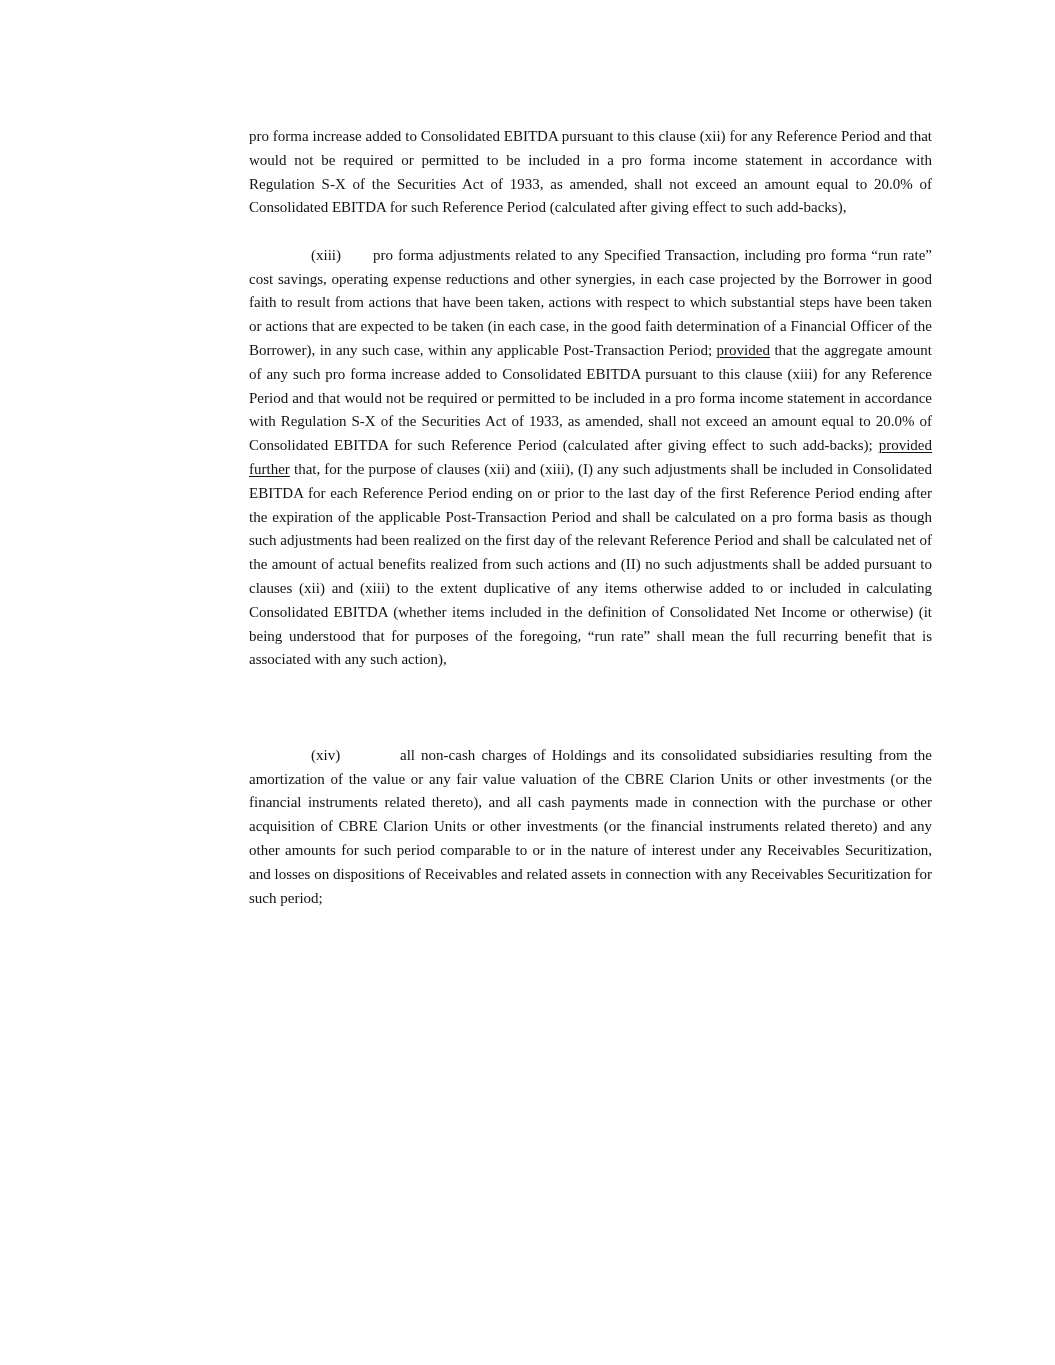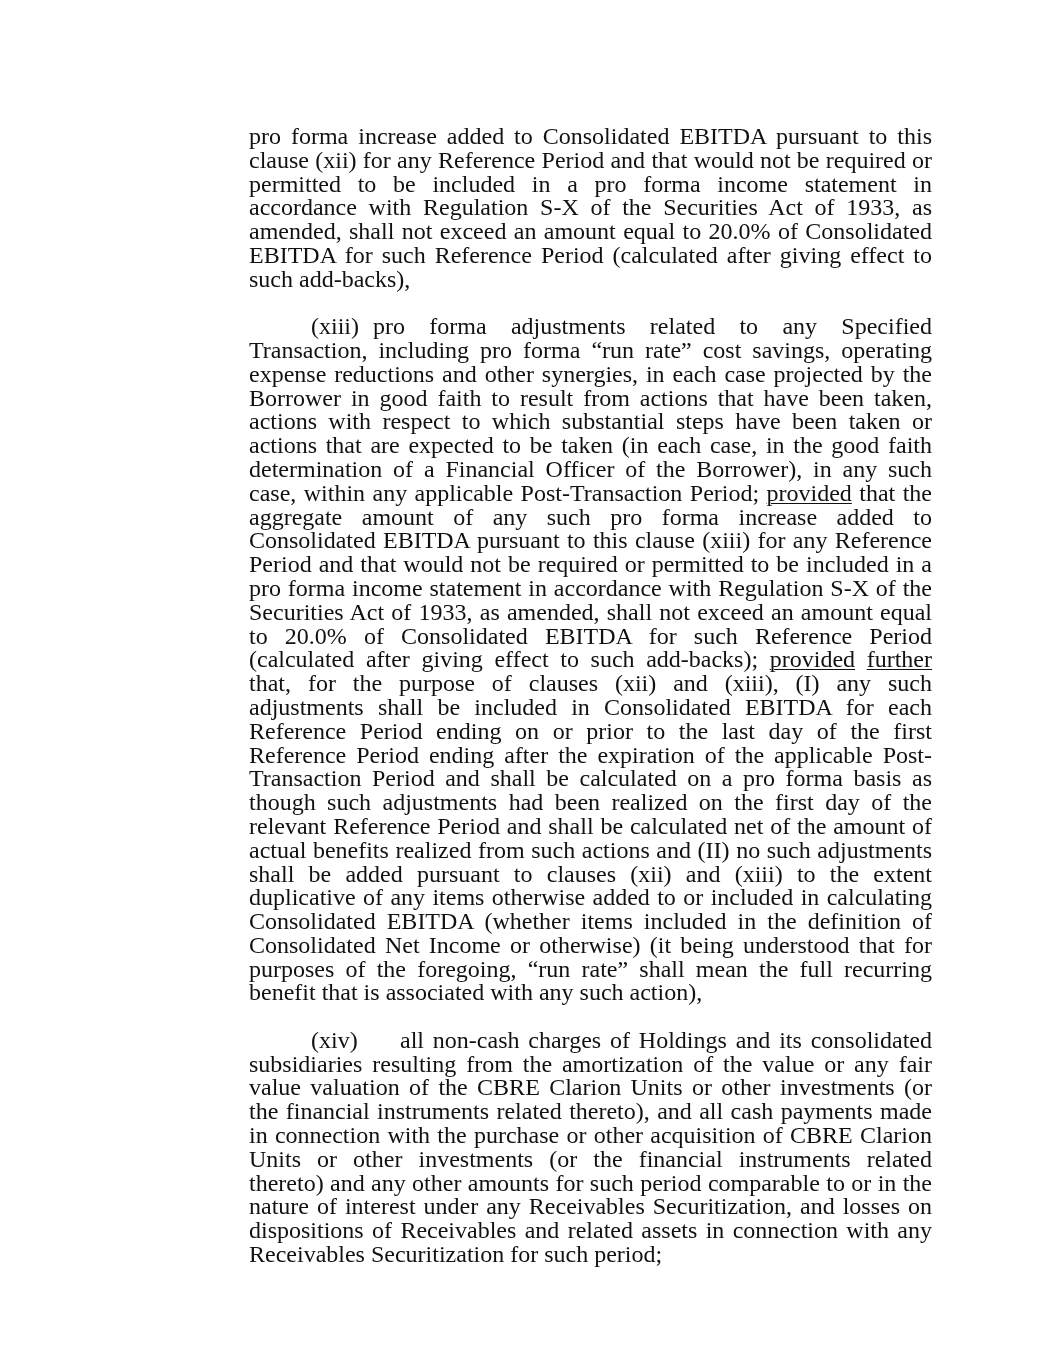--- a/index.html
+++ b/index.html
@@ -12,39 +12,39 @@
       height: 1365px;
       position: relative;
       overflow: hidden;
     }
     .page {
       position: absolute;
       left: 249px;
       top: 125px;
       width: 683px;
       font-family: "Liberation Serif", "DejaVu Serif", serif;
-      font-size: 24px;
+      font-size: 15px;
       line-height: 23.8px;
       color: #111111;
     }
     .para {
       margin: 0 0 23.6px 0;
       text-align: justify;
       text-align-last: left;
     }
     .para.indented {
       text-indent: 62px;
       font-family: Liberation Serif, serif;
     }
     .label {
       display: inline-block;
       text-indent: 0;
     }
     .label-xiii { width: 62px; }
-    .label-xiv  { width: 89px; }
+    .label-xiv  { width: 89px; margin-top: 48px; }
     .label-xv   { width: 61px; }
     .u {
       text-decoration: underline;
       text-underline-offset: 2px;
       text-decoration-thickness: 1px;
     }
   </style>
 </head>
 <body>
 

